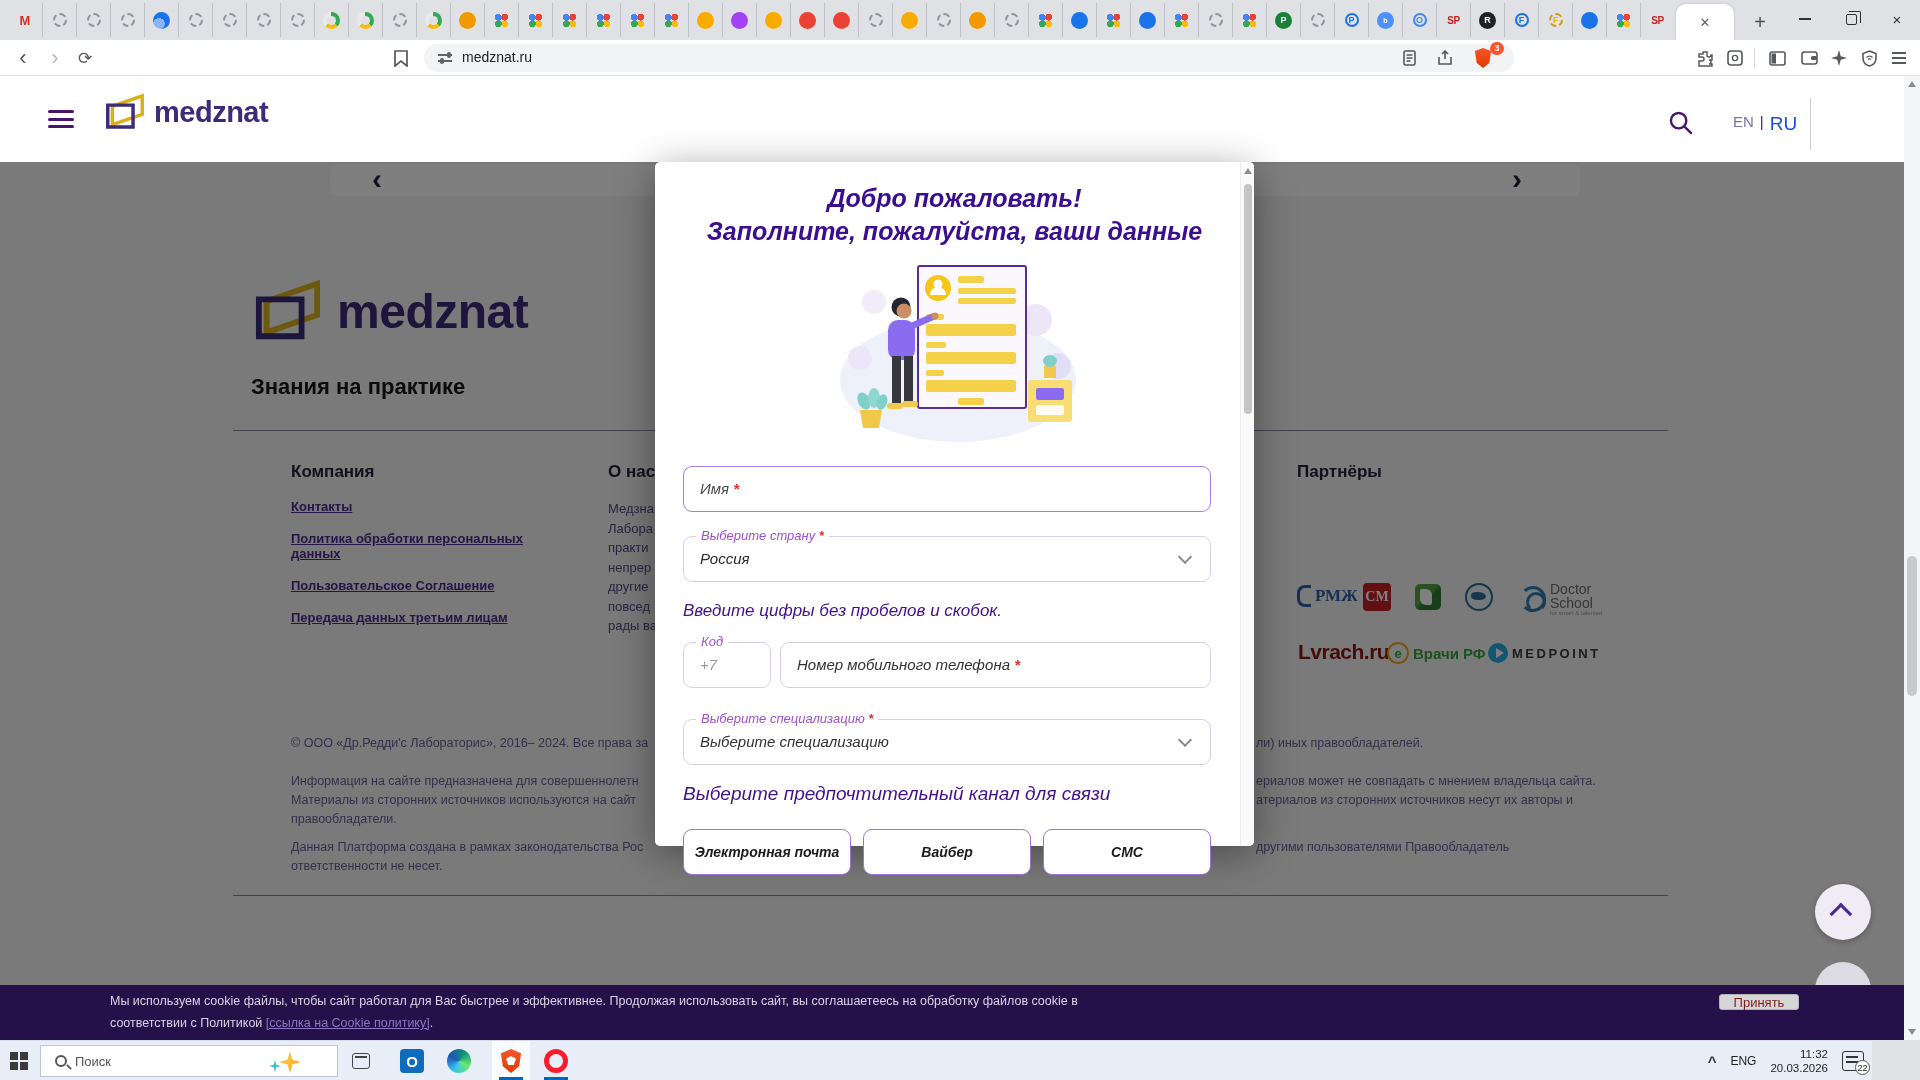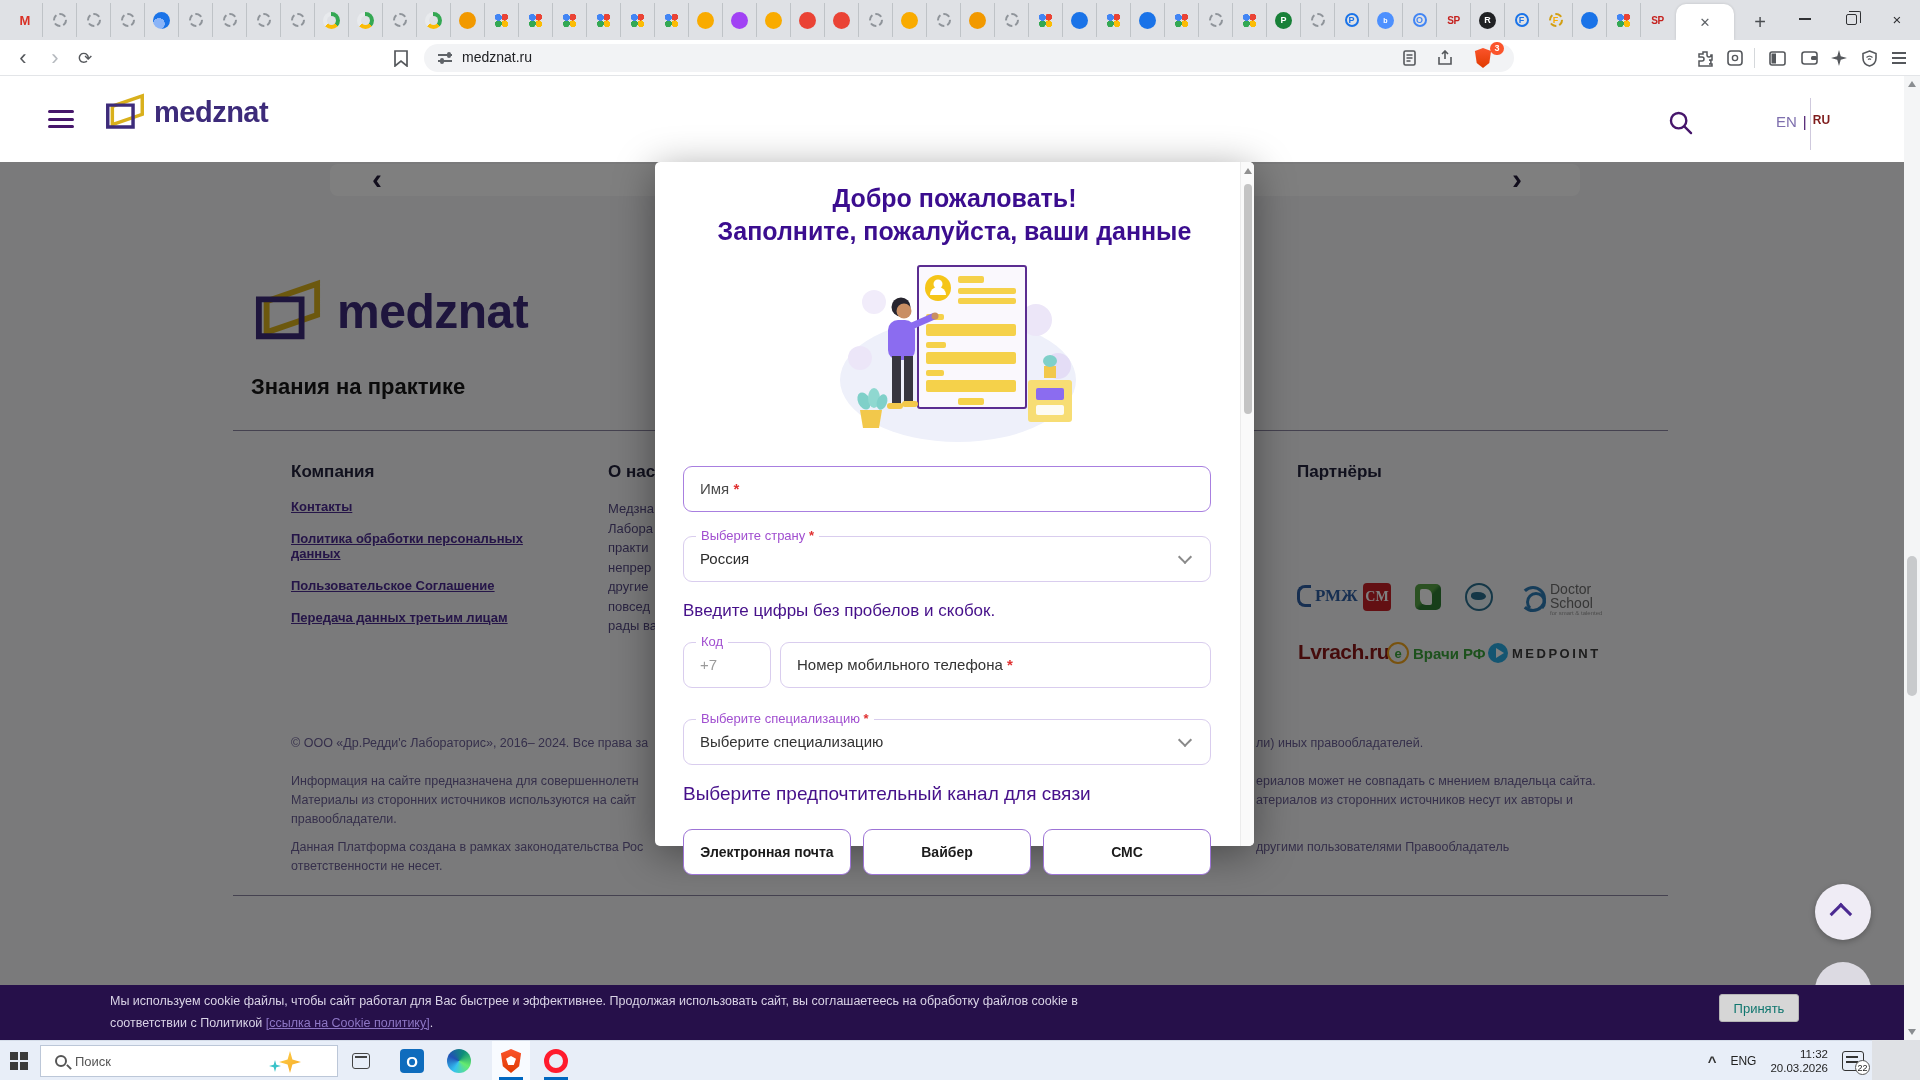--- a/index.html
+++ b/index.html
@@ -62,23 +62,23 @@
   .tune i:nth-child(1){ top:2px; } .tune i:nth-child(1)::after{ left:9px; }
   .tune i:nth-child(2){ top:8px; } .tune i:nth-child(2)::after{ left:2px; }
   .mini-svg { display:block; }
   #shield-badge { position:absolute; left:1490px; top:2px; min-width:14px; height:13px; background:#fb542b; color:#fff;
      font-size:9px; font-weight:bold; border-radius:7px; padding:1px 3px; text-align:center; z-index:2; }
   .tb-divider { position:absolute; top:8px; width:1px; height:20px; background:#d5d8db; }
 
   
   #site-header { position:absolute; left:0; top:76px; width:1904px; height:86px; background:#ffffff; }
   .hambar { width:26px; height:3.2px; background:#46166b; border-radius:2px; margin:4.2px 0; }
-  #lang-en { color:#7e6fae; font-size:15px;margin-left:43px; }
+  #lang-en { color:#7e6fae; font-size:15px; }
   #lang-sep { color:#46166b; margin:0 6px; font-size:15px; }
-  #lang-ru { color:#7f1d1d; font-weight:bold; font-size:12px; }
+  #lang-ru { color:#1d4ed8; font-weight:normal; font-size:19px; }
   #avatar { position:absolute; left:1826px; top:101px; width:44px; height:44px; border-radius:50%; background:#e9e3f5;
     display:flex; align-items:center; justify-content:center; }
   .brandword { color:#3d2b7a; font-weight:bold; letter-spacing:-0.5px; font-family:"Liberation Sans",sans-serif; }
 
   
   #page { position:absolute; left:0; top:162px; width:1904px; height:878px; background:#f4f4f6; overflow:hidden; }
   #page-overlay { position:absolute; inset:0; background:rgba(0,0,0,0.5); z-index:5; }
   .col-h { font-size:17px; font-weight:bold; color:#22223c; }
   .flink { display:block; color:#4b2a91; font-size:13px; font-weight:600; text-decoration:underline; margin-top:17px; cursor:pointer; }
   .ptext { font-size:13px; color:#574b85; line-height:19.5px; }
@@ -112,21 +112,21 @@
 
   
   #scroll-top { position:absolute; left:1815px; top:722px; width:56px; height:56px; border-radius:50%; background:#efecf5;
     z-index:6; display:flex; align-items:center; justify-content:center; box-shadow:0 2px 6px rgba(0,0,0,.25); cursor:pointer; }
   #scroll-top .chev-up { width:16px; height:16px; border-left:3px solid #4b2a91; border-top:3px solid #4b2a91;
     transform:rotate(45deg) translateY(3px); }
   #chat-bubble { position:absolute; left:1815px; top:800px; width:56px; height:56px; border-radius:50%; background:#dcdae2; z-index:6; }
 
   
   #modal { position:absolute; left:655px; top:162px; width:599px; height:684px; background:#ffffff; border-radius:5px;
-    z-index:10; box-shadow:0 8px 40px rgba(0,0,0,.4); }
+    z-index:10; box-shadow:0 8px 40px rgba(0,0,0,.4);font-style:italic; }
   .m-title { text-align:center; font-size:25px; font-weight:bold; color:#3b0d8f; line-height:33px; }
   #m-illustration { display:block; margin:10px auto 0; }
   .m-form { margin-left:28px; width:528px; }
   .field { position:relative; border:1px solid #d9cdee; border-radius:9px; height:46px; background:#fff; }
   .field.focus { border:1.6px solid #a87fe0;padding-left:30px; }
   .field .inner { position:absolute; left:16px; top:13px; font-size:15px; color:#4a4a4a; }
   .field .flabel { position:absolute; left:12px; top:-9px; background:#fff; padding:0 5px; font-size:13px; color:#a14fd0; }
   .req { color:#e03131; font-weight:bold; }
   .sel-chev { position:absolute; right:20px; top:15px; width:10px; height:10px; border-right:2px solid #8a8a8a;
     border-bottom:2px solid #8a8a8a; transform:rotate(45deg); }
@@ -136,22 +136,22 @@
   #m-scrollbar { position:absolute; right:0; top:0; width:14px; height:100%; background:#fafafa; border-left:1px solid #ececec;
     border-radius:0 5px 5px 0; }
   #m-thumb { position:absolute; left:3px; top:22px; width:8px; height:230px; background:#c4c4c4; border-radius:4px; }
   .sb-arrow { position:absolute; left:3px; width:0; height:0; }
   .sb-up { top:6px; border-left:4px solid transparent; border-right:4px solid transparent; border-bottom:6px solid #909090; }
 
   
   #cookie { position:absolute; left:0; top:985px; width:1904px; height:55px; background:#26104a; z-index:20; }
   .cookie-txt { position:absolute; left:110px; font-size:12.5px; color:#d9d3e6; }
   .cookie-link { color:#8d76c4; text-decoration:underline; cursor:pointer; }
-  #cookie-accept { position:absolute; left:1719px; top:9px; width:80px; height:28px; background:#d6d6d6; border:1px solid #b5b5b5;
-    border-radius:3px; color:#0f766e; font-size:13px; display:flex; align-items:center; justify-content:center; cursor:pointer; }
+  #cookie-accept { position:absolute; left:1719px; top:9px; width:80px; height:16px; background:#d6d6d6; border:1px solid #b5b5b5;
+    border-radius:3px; color:#7f1d1d; font-size:13px; display:flex; align-items:center; justify-content:center; cursor:pointer; }
 
   
   #win-scroll { position:absolute; left:1904px; top:76px; width:16px; height:964px; background:#f4f5f6; z-index:15; }
   #win-thumb { position:absolute; left:3px; top:480px; width:10px; height:140px; background:#c8cacc; border-radius:5px; }
   .ws-arrow { position:absolute; left:4px; width:0; height:0; }
 
   
   #taskbar { position:absolute; left:0; top:1040px; width:1872px; height:40px; background:#e8eef8; border-top:1px solid #d5dde9; z-index:30; }
   #start { position:absolute; left:10px; top:11px; width:18px; height:18px; display:grid; grid-template-columns:8px 8px; gap:2px; }
   #start i { width:8px; height:8px; background:#3b3b3b; }

